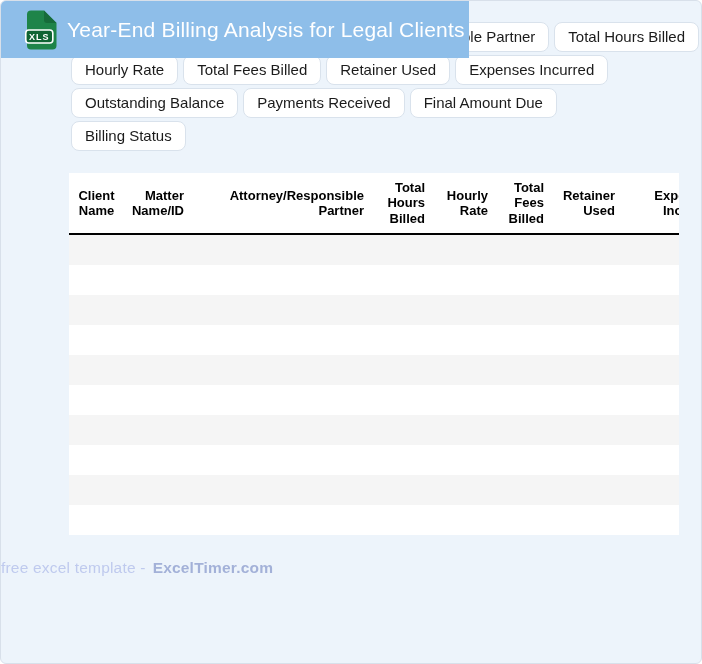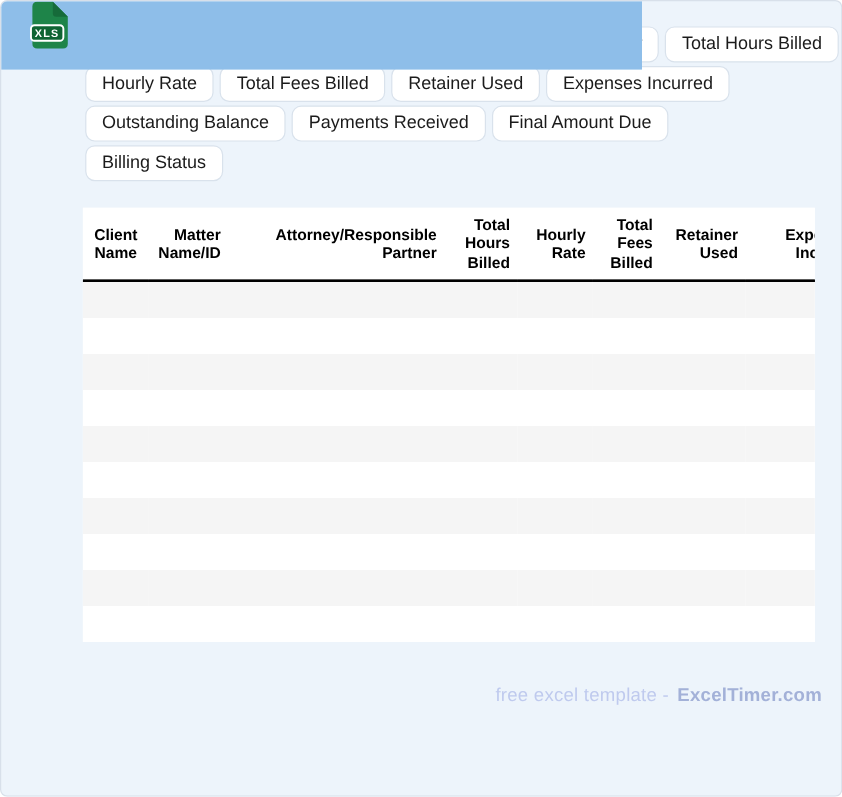--- a/index.html
+++ b/index.html
@@ -11,23 +11,23 @@
     box-sizing:border-box;
     background:#edf4fb;
     border:1px solid #d8e0ea;
     border-radius:6px;
     overflow:hidden;
   }
 
   
   .header-band{
     position:absolute;top:0;left:0;
-    width:534px;height:57px;
+    width:468px;height:57px;
     background:#8ebee9;
-    display:flex;
+    display:flex;align-items:center;
     padding-left:24px;box-sizing:border-box;
   }
   .xls-icon{position:relative;width:32px;height:40px;flex:0 0 auto;margin-right:10px;}
   .page-title{
     margin:0;font-size:21px;font-weight:400;color:#ffffff;
     letter-spacing:.2px;white-space:nowrap;
   }
 
   
   .chips{margin:21px 10px 0 70px;}
@@ -56,40 +56,41 @@
     overflow:hidden;
   }
   table.sheet th:first-child{text-align:center;}
   table.sheet thead tr{border-bottom:2px solid #000000;}
   table.sheet td{height:30px;padding:0 6px;}
   table.sheet tbody tr:nth-child(odd) td{background:#f5f5f5;}
   table.sheet tbody tr:nth-child(even) td{background:#ffffff;}
 
   
   .footer{
-    margin-top:36px;padding-right:16px;
-    text-align:right;font-size:15.5px;
+    margin-top:24px;padding-right:33px;
+    text-align:left;font-size:15.5px;
   }
   .footer .prefix{color:#bfcaee;font-weight:400;letter-spacing:.2px;}
   .footer .brand{color:#a3b1d8;font-weight:bold;margin-left:7px;letter-spacing:.2px;cursor:pointer;}
 </style>
 </head>
 <body>
 
 <div class="card">
 
   <div class="header-band">
     <span class="xls-icon">
       <svg width="32" height="40" viewBox="0 0 32 40">
         <path d="M6,0.5 h13 l12.5,12.5 v22.5 q0,4 -4,4 h-21.5 q-4,0 -4,-4 v-31 q0,-4 4,-4 z" fill="#1e8449"></path>
         <path d="M19,0.5 l12.5,12.5 h-9.5 q-3,0 -3,-3 z" fill="#166b3a"></path>
         <rect x="0.8" y="20" width="27" height="13" rx="3" fill="#0f6433" stroke="#ffffff" stroke-width="1.6"></rect>
         <text x="14.3" y="30" text-anchor="middle" fill="#ffffff" font-family="Liberation Sans, sans-serif" font-size="9" font-weight="bold" letter-spacing="1">XLS</text>
       </svg>
     </span>
+    <h1 class="page-title">Year-End Billing Analysis for Legal Clients</h1>
   </div>
 
   <div class="chips" id="chips">
       <div class="chip-row">
         <span class="chip">Client Name</span>
         <span class="chip">Matter Name/ID</span>
         <span class="chip">Attorney/Responsible Partner</span>
         <span class="chip">Total Hours Billed</span>
       </div>
       <div class="chip-row">

